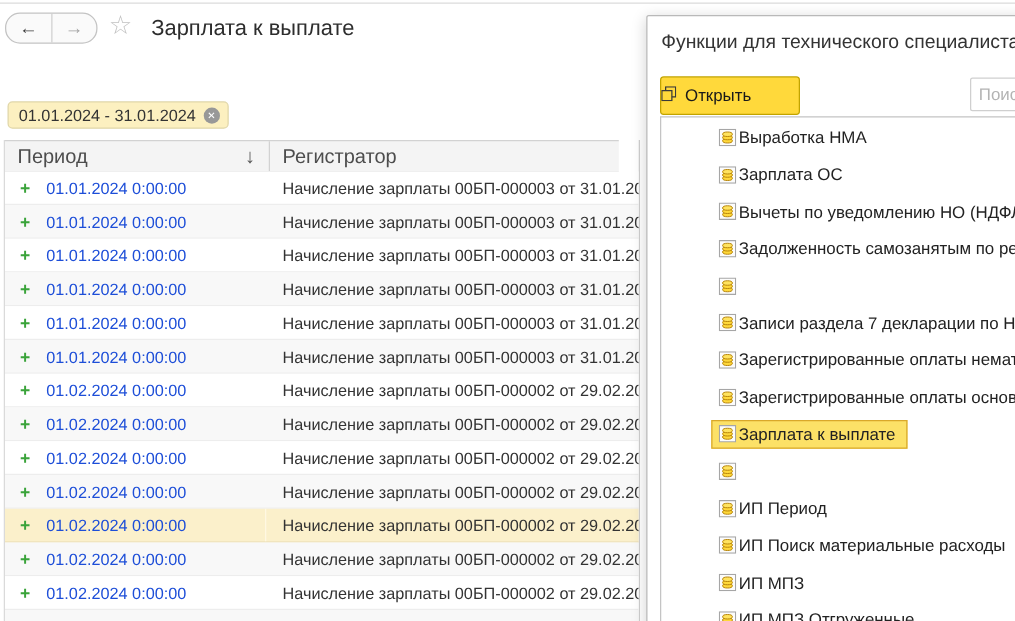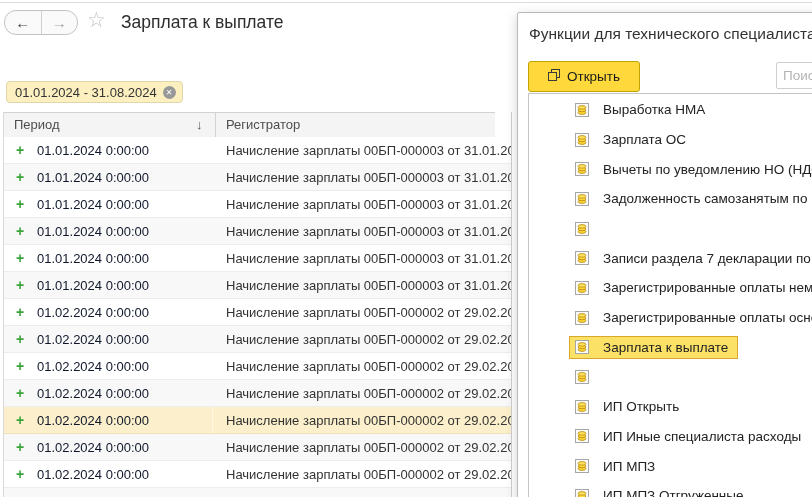--- a/index.html
+++ b/index.html
@@ -18,68 +18,68 @@
 
   
   .chip{position:absolute;left:6px;top:81px;height:20px;background:#fcf0c0;border:1px solid #e0d6a8;
         border-radius:4px;display:flex;align-items:center;padding:0 6px 0 8px;font-size:13px;color:#333;}
   .chip-close{margin-left:6px;width:13px;height:13px;border-radius:50%;background:#989898;color:#fff;
               font-size:8px;line-height:13px;text-align:center;cursor:pointer;}
 
   
   .table{position:absolute;left:3px;top:112px;width:507px;bottom:0;border-left:1px solid #dadada;border-right:1px solid #cfcfcf;}
   .thead{position:absolute;left:0;right:16px;top:0;height:24px;background:#f4f4f4;
-         border-top:1px solid #d2d2d2;border-bottom:1px solid #d2d2d2;font-size:13px;color:#4d4d4d;}
+         border-top:1px solid #d2d2d2;border-bottom:1px solid #d2d2d2;font-size:16px;color:#4d4d4d;}
   .th-period{position:absolute;left:10px;top:4px;}
   .th-sort{position:absolute;left:192px;top:4px;color:#555;}
   .th-div{position:absolute;left:211px;top:0;bottom:0;width:1px;background:#d2d2d2;}
   .th-reg{position:absolute;left:222px;top:4px;}
   .tbody{position:absolute;left:0;right:0;top:25px;bottom:0;overflow:hidden;}
   .trow{position:relative;height:26px;border-bottom:1px solid #ededed;background:#fff;font-size:13px;}
   .trow.alt{background:#f8f8f8;}
   .trow.selected{background:#fbf0cb;border-bottom:1px solid #eee1bb;}
   .trow.selected::after{content:'';position:absolute;left:208px;top:0;bottom:0;width:1px;background:#fff8e2;}
   .plus{position:absolute;left:12px;top:5px;color:#3aa33a;font-weight:bold;font-size:14px;cursor:pointer;}
-  .cell-period{position:absolute;left:33px;top:6px;color:#0f172a;}
+  .cell-period{position:absolute;left:33px;top:6px;color:#1d4ed8;}
   .cell-reg{position:absolute;left:222px;right:0;top:6px;color:#333;white-space:nowrap;overflow:hidden;}
 
   
   .panel{position:absolute;left:517px;top:12px;width:370px;height:520px;background:#fff;
          border:1px solid #b9b9b9;border-radius:2px;box-shadow:0 3px 12px rgba(0,0,0,0.18);}
   .panel-title{position:absolute;left:11px;top:12px;font-size:15.5px;color:#333;white-space:nowrap;}
   .open-btn{position:absolute;left:10px;top:48px;width:110px;height:29px;background:#ffd93b;
-            border:1px solid #c2a400;border-radius:3px;display:flex;align-items:center;justify-content:center;
+            border:1px solid #c2a400;border-radius:3px;display:flex;align-items:center;justify-content:flex-start;
             gap:7px;font-size:13.5px;color:#1a1a1a;cursor:pointer;}
   .search{position:absolute;left:258px;top:49px;width:130px;height:25px;border:1px solid #cfcfcf;
           border-radius:2px;font-size:13.5px;padding:0 6px;color:#444;outline:none;
           font-family:"Liberation Sans","DejaVu Sans",sans-serif;}
   .search::placeholder{color:#b3b3b3;}
   .flist{position:absolute;left:10px;top:80px;width:350px;bottom:-20px;background:#fff;
          border:1px solid #c4c4c4;overflow:hidden;padding-top:1px;}
   .fitem{height:29.7px;display:flex;align-items:center;padding-left:40px;font-size:13.5px;color:#222;cursor:pointer;}
-  .fitem-inner{display:flex;align-items:center;gap:14px;padding:3px 9px 3px 5px;border:1px solid transparent;}
+  .fitem-inner{display:flex;align-items:center;gap:2px;padding:3px 9px 3px 5px;border:1px solid transparent;}
   .fitem.selected .fitem-inner{background:#fce167;border:1px solid #d9a82a;}
   .reg-icon{width:14px;height:14px;display:inline-block;}
   .fitem-label{white-space:nowrap;}
 </style>
 </head>
 <body>
 
 <div class="stage">
   <div class="hairline"></div>
 
   <div class="navgroup">
     <div class="navbtn back">←</div>
     <div class="navbtn fwd">→</div>
   </div>
   <div class="star">☆</div>
   <div class="page-title">Зарплата к выплате</div>
 
   <div class="chip">
-    <span>01.01.2024 - 31.08.2024</span>
+    <span>01.01.2024 - 31.01.2024</span>
     <span class="chip-close">✕</span>
   </div>
 
   <div class="table">
     <div class="thead">
       <span class="th-period">Период</span>
       <span class="th-sort">↓</span>
       <span class="th-div"></span>
       <span class="th-reg">Регистратор</span>
     </div>
@@ -324,35 +324,35 @@
   <div class="fitem">
     <span class="fitem-inner">
       <span class="reg-icon">
         <svg width="14" height="14" viewBox="0 0 14 14">
           <rect x="0.5" y="0.5" width="13" height="13" fill="#fcfcfc" stroke="#a6a6a6"></rect>
           <ellipse cx="7" cy="9.6" rx="3.9" ry="1.8" fill="#ffd83a" stroke="#b8860b" stroke-width="0.8"></ellipse>
           <ellipse cx="7" cy="7.0" rx="3.9" ry="1.8" fill="#ffd83a" stroke="#b8860b" stroke-width="0.8"></ellipse>
           <ellipse cx="7" cy="4.4" rx="3.9" ry="1.8" fill="#ffe35e" stroke="#b8860b" stroke-width="0.8"></ellipse>
         </svg>
       </span>
-      <span class="fitem-label">ИП Открыть</span>
-    </span>
-  </div>
-
-  <div class="fitem">
-    <span class="fitem-inner">
-      <span class="reg-icon">
-        <svg width="14" height="14" viewBox="0 0 14 14">
-          <rect x="0.5" y="0.5" width="13" height="13" fill="#fcfcfc" stroke="#a6a6a6"></rect>
-          <ellipse cx="7" cy="9.6" rx="3.9" ry="1.8" fill="#ffd83a" stroke="#b8860b" stroke-width="0.8"></ellipse>
-          <ellipse cx="7" cy="7.0" rx="3.9" ry="1.8" fill="#ffd83a" stroke="#b8860b" stroke-width="0.8"></ellipse>
-          <ellipse cx="7" cy="4.4" rx="3.9" ry="1.8" fill="#ffe35e" stroke="#b8860b" stroke-width="0.8"></ellipse>
-        </svg>
-      </span>
-      <span class="fitem-label">ИП Иные специалиста расходы</span>
+      <span class="fitem-label">ИП Период</span>
+    </span>
+  </div>
+
+  <div class="fitem">
+    <span class="fitem-inner">
+      <span class="reg-icon">
+        <svg width="14" height="14" viewBox="0 0 14 14">
+          <rect x="0.5" y="0.5" width="13" height="13" fill="#fcfcfc" stroke="#a6a6a6"></rect>
+          <ellipse cx="7" cy="9.6" rx="3.9" ry="1.8" fill="#ffd83a" stroke="#b8860b" stroke-width="0.8"></ellipse>
+          <ellipse cx="7" cy="7.0" rx="3.9" ry="1.8" fill="#ffd83a" stroke="#b8860b" stroke-width="0.8"></ellipse>
+          <ellipse cx="7" cy="4.4" rx="3.9" ry="1.8" fill="#ffe35e" stroke="#b8860b" stroke-width="0.8"></ellipse>
+        </svg>
+      </span>
+      <span class="fitem-label">ИП Поиск материальные расходы</span>
     </span>
   </div>
 
   <div class="fitem">
     <span class="fitem-inner">
       <span class="reg-icon">
         <svg width="14" height="14" viewBox="0 0 14 14">
           <rect x="0.5" y="0.5" width="13" height="13" fill="#fcfcfc" stroke="#a6a6a6"></rect>
           <ellipse cx="7" cy="9.6" rx="3.9" ry="1.8" fill="#ffd83a" stroke="#b8860b" stroke-width="0.8"></ellipse>
           <ellipse cx="7" cy="7.0" rx="3.9" ry="1.8" fill="#ffd83a" stroke="#b8860b" stroke-width="0.8"></ellipse>

